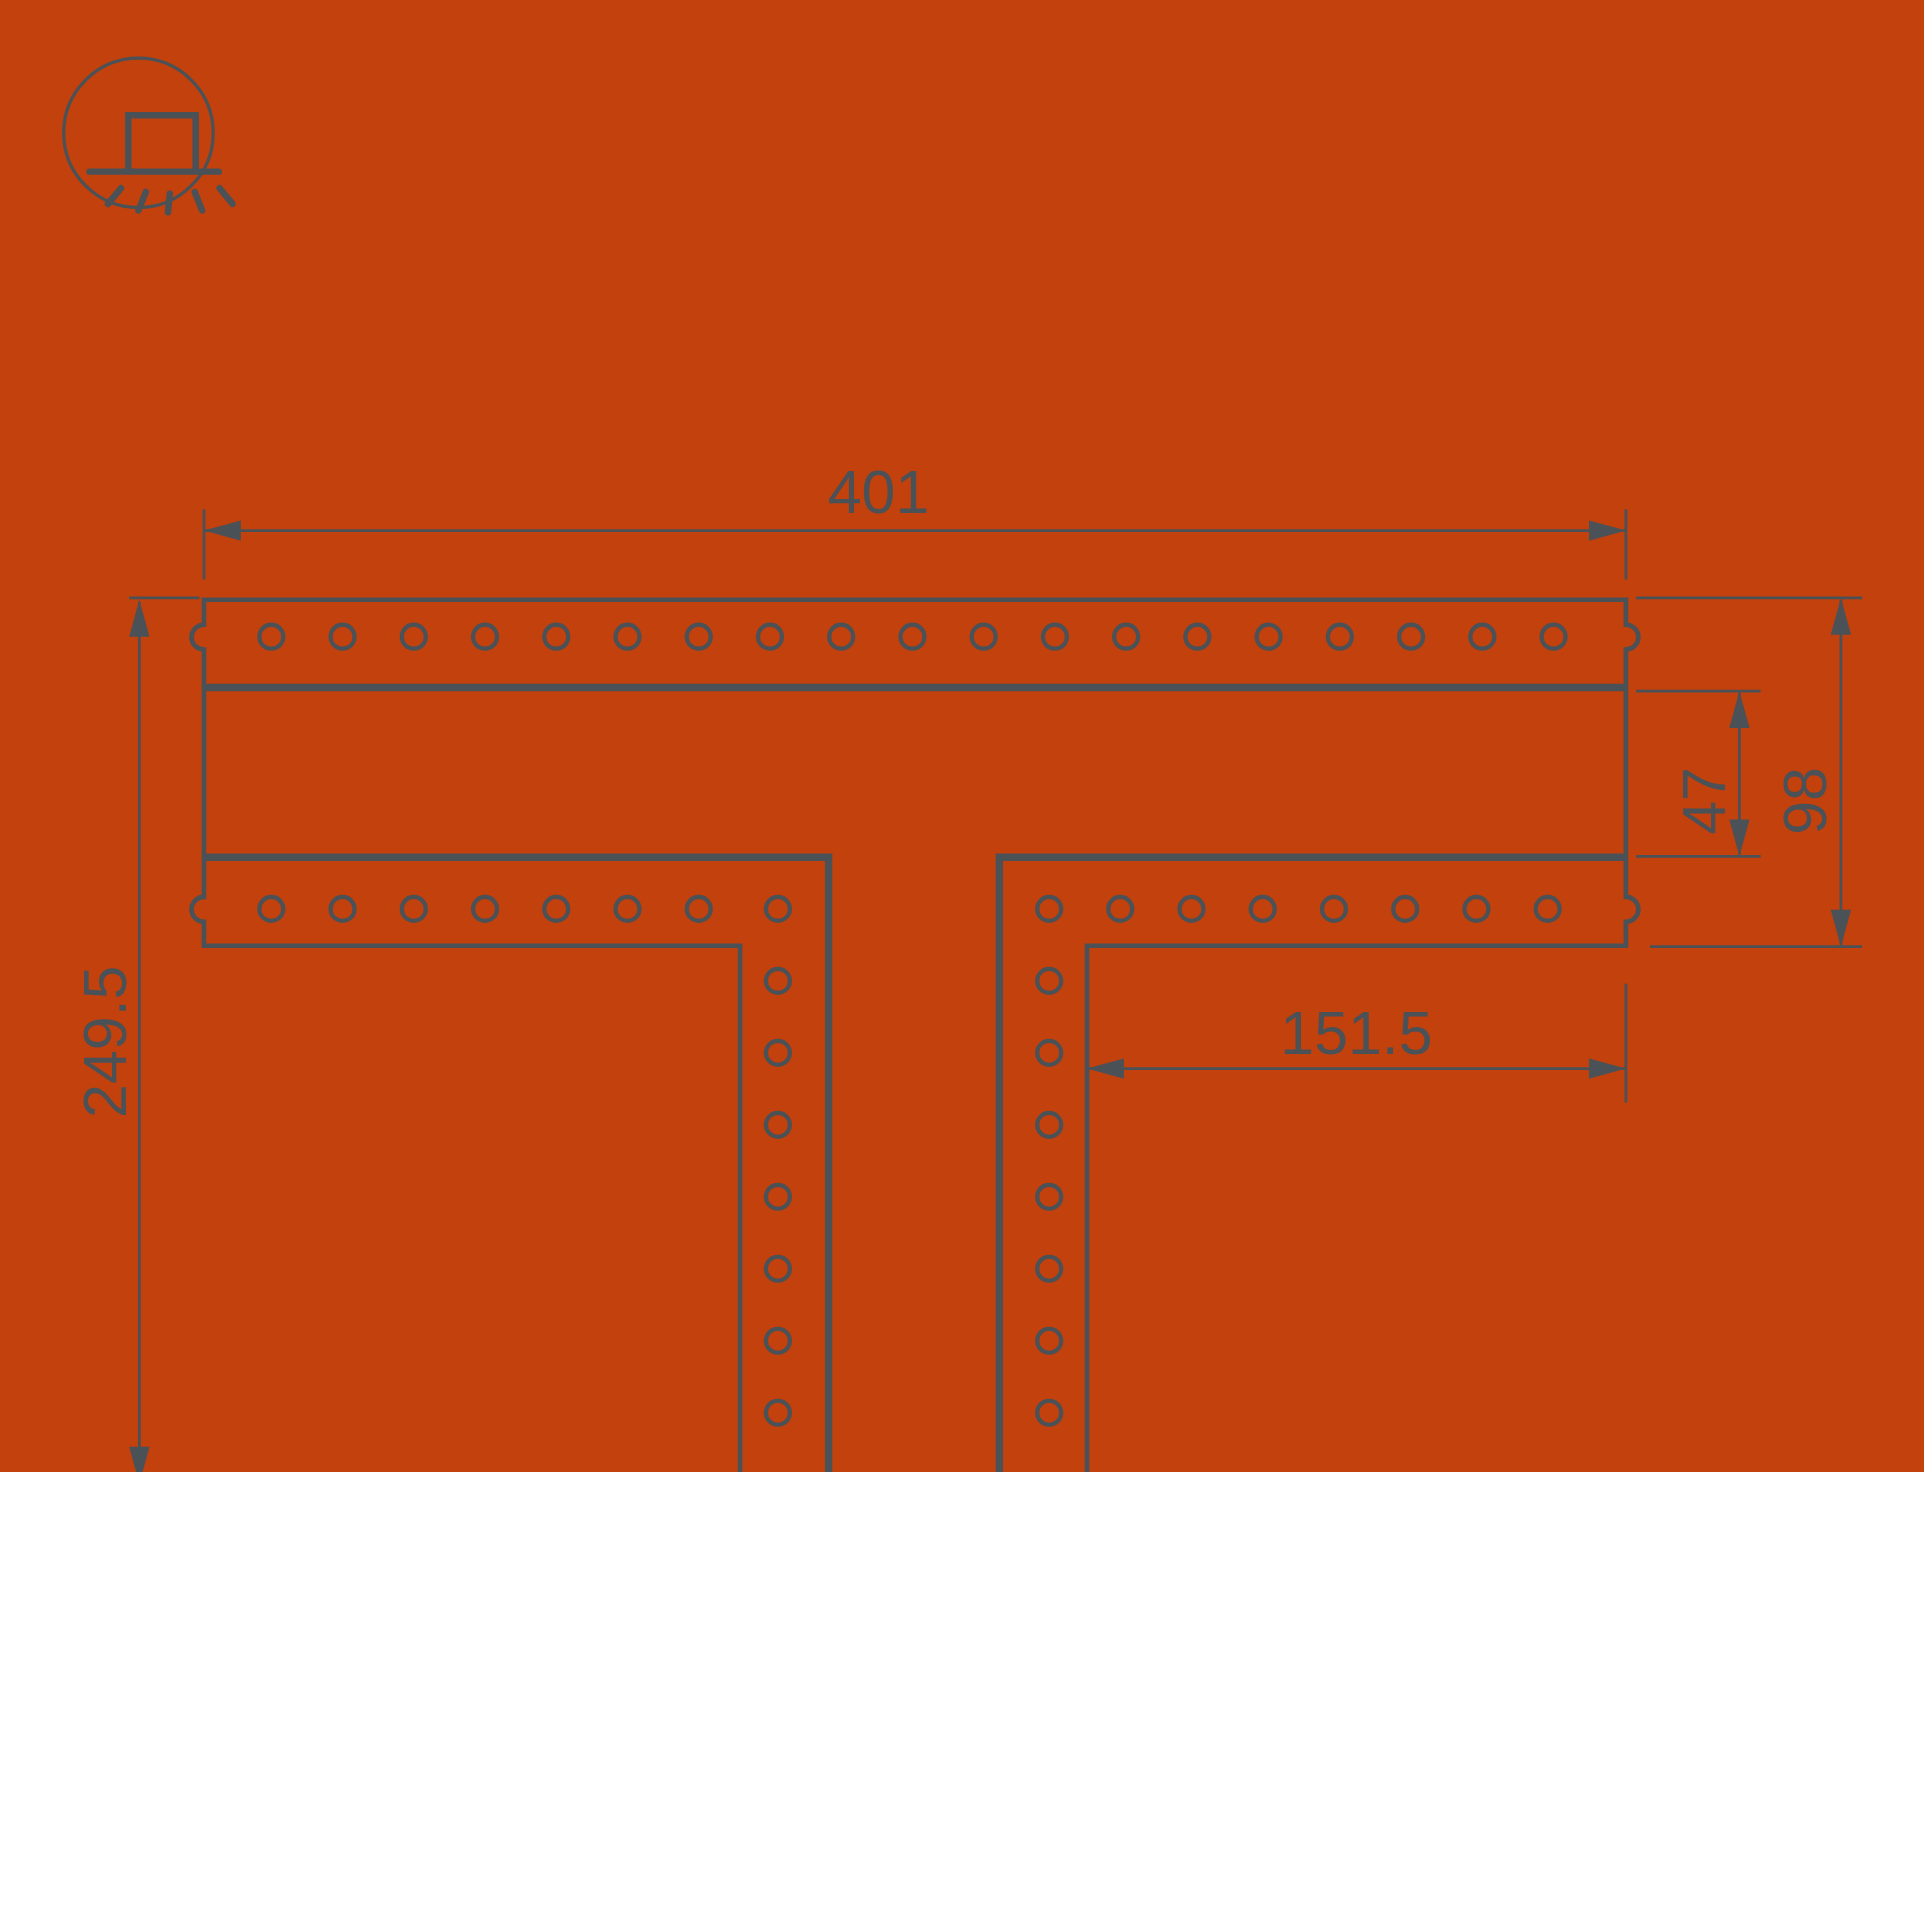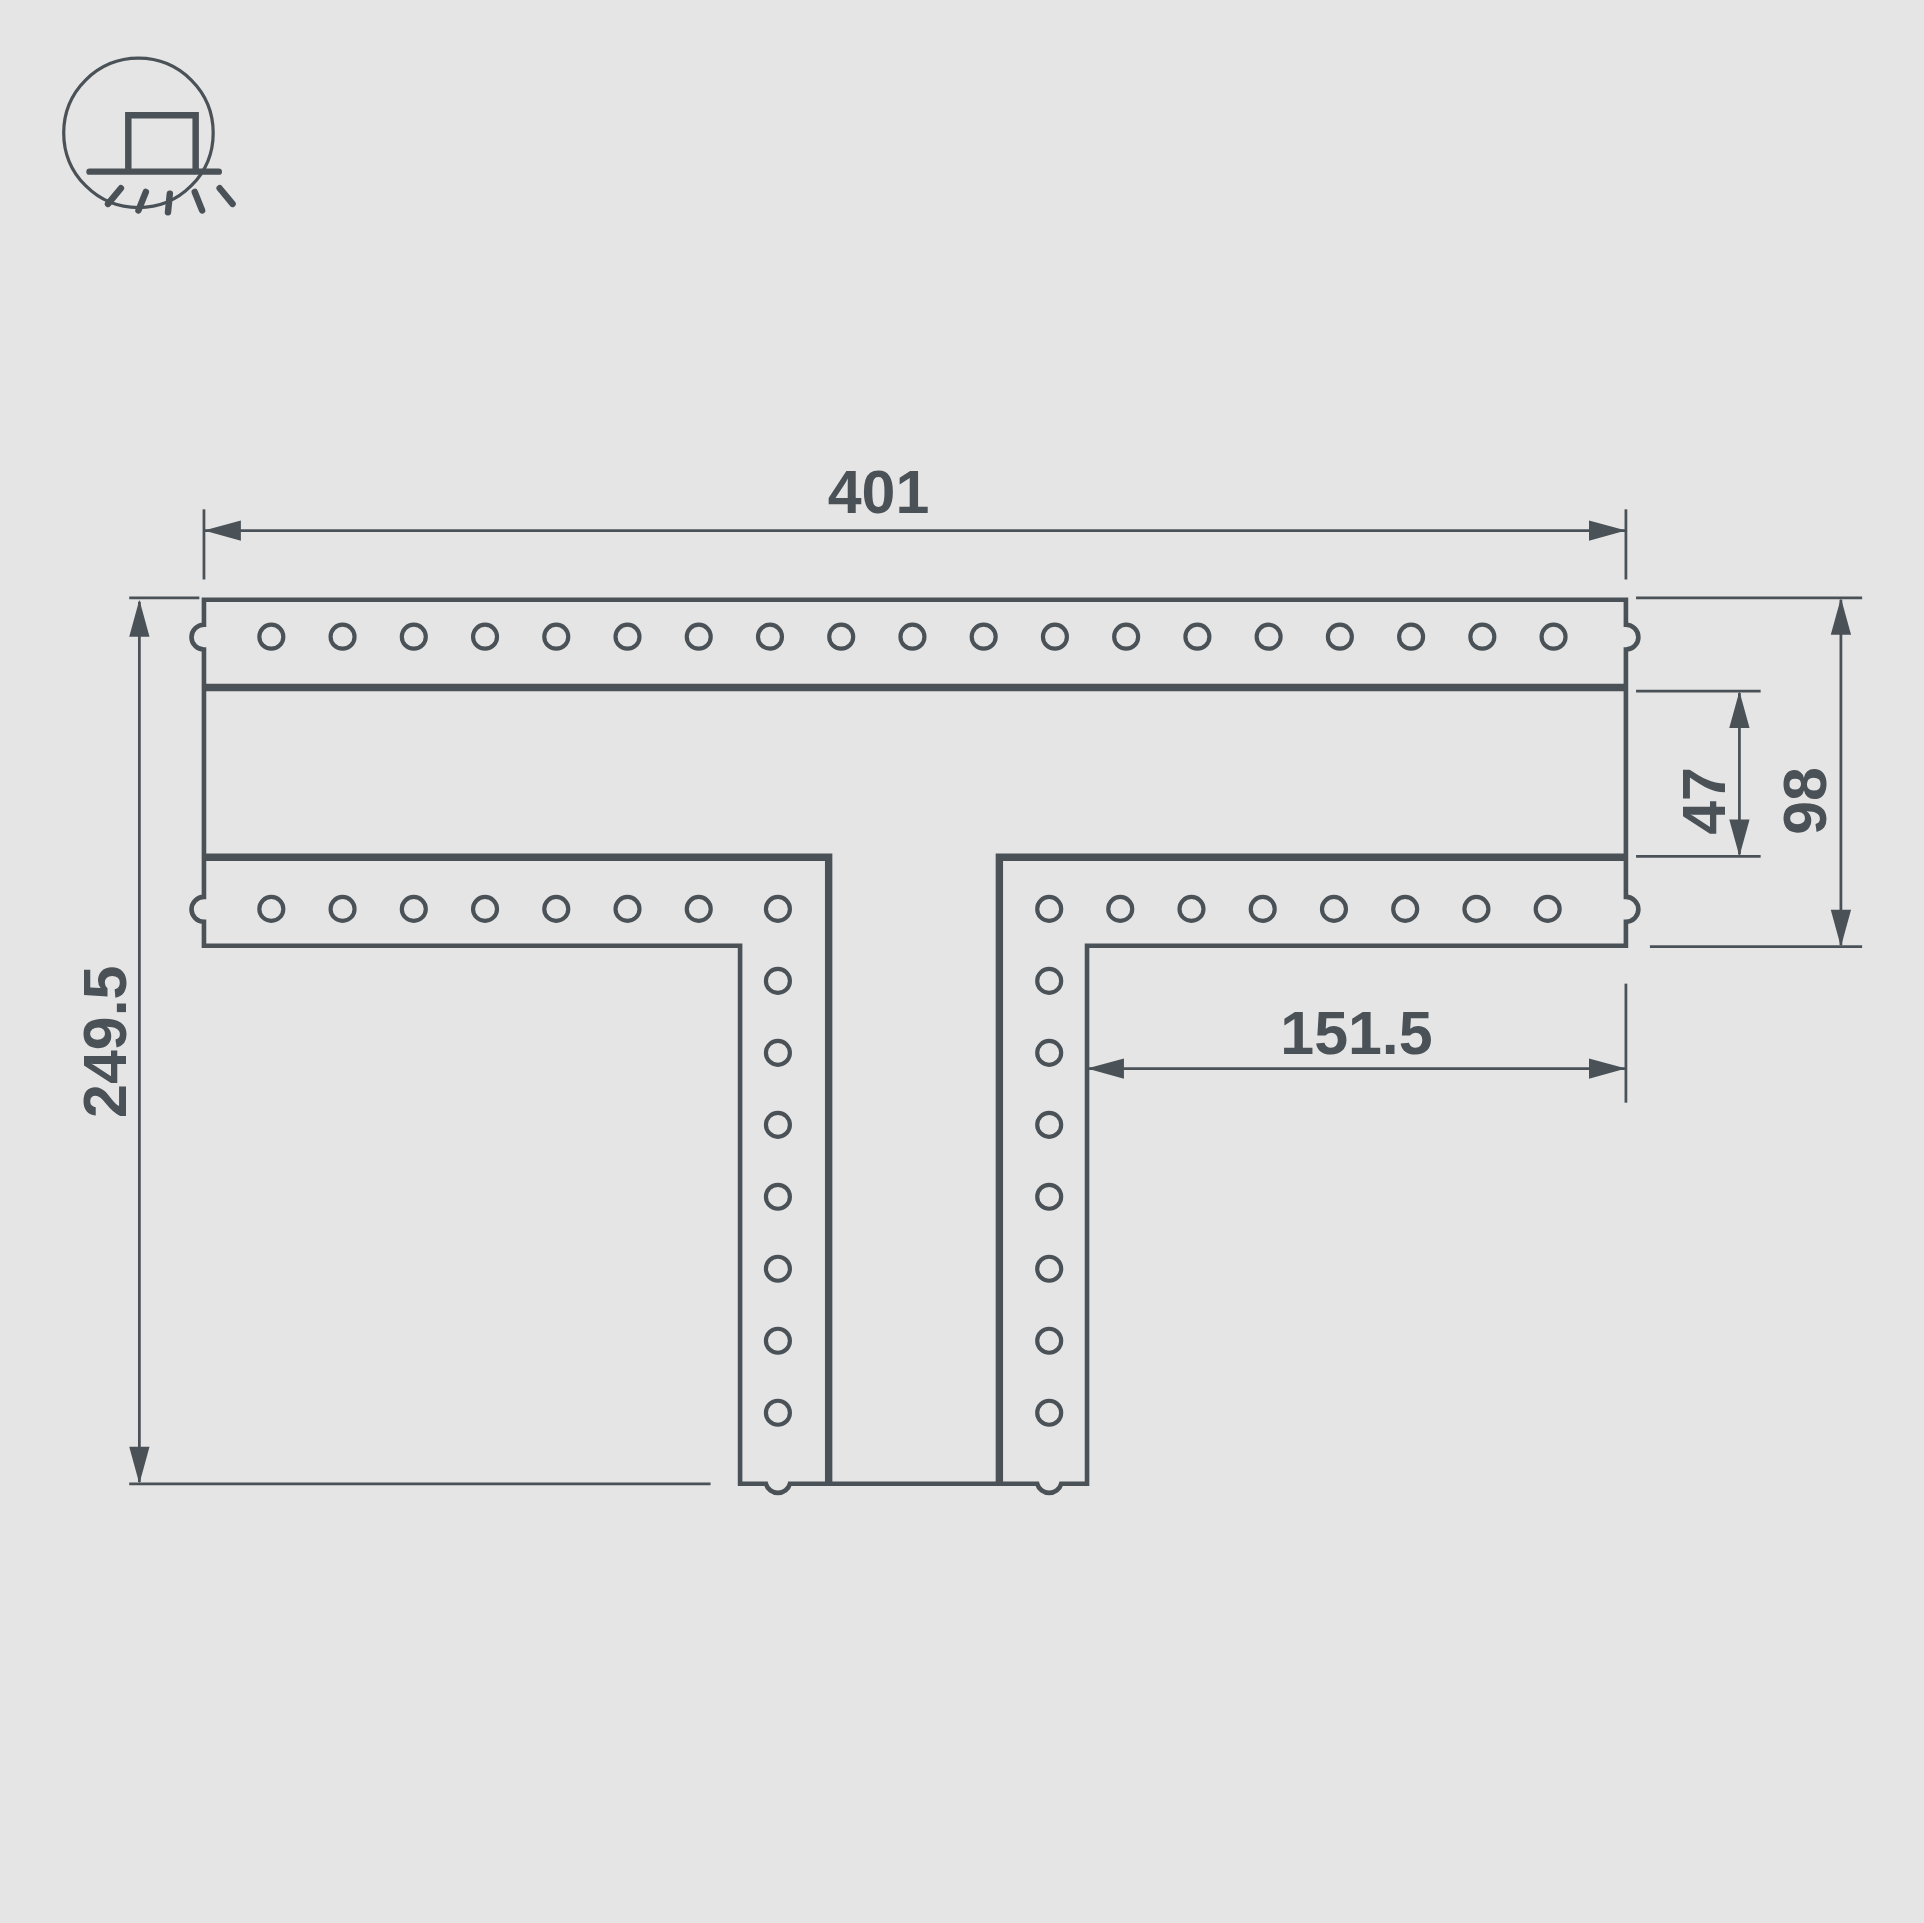--- a/index.html
+++ b/index.html
@@ -1,22 +1,21 @@
 <!DOCTYPE html>
 <html style="font-size:14.8px"><head>
 <meta charset="utf-8">
 <style>
   html,body{margin:0;padding:0;background:#ffffff;}
   #stage{
     position:relative;
-    width:1924px;height:1923px;
-    background:#e5e5e5;
+    width:1924px;height:1472px;
+    background:#c2410c;
     font-family:"Liberation Sans", sans-serif;
     overflow:hidden;
-    font-weight:bold;
   }
   svg{position:absolute;left:0;top:0;}
   .outline{fill:none;stroke:#4A5258;stroke-width:5;stroke-linejoin:miter;}
   .inner-line{fill:none;stroke:#4A5258;stroke-width:8;stroke-linejoin:miter;}
   .hole{fill:none;stroke:#4A5258;stroke-width:4.5;}
   .dim-line{fill:none;stroke:#4A5258;stroke-width:3;}
   .ext-line{fill:none;stroke:#4A5258;stroke-width:3;}
   .arrow{fill:#4A5258;stroke:none;}
   .dim-text{fill:#4A5258;font-size:66px;font-family:"Liberation Sans", sans-serif;}
   .icon-stroke{fill:none;stroke:#4A5258;stroke-width:7;}

